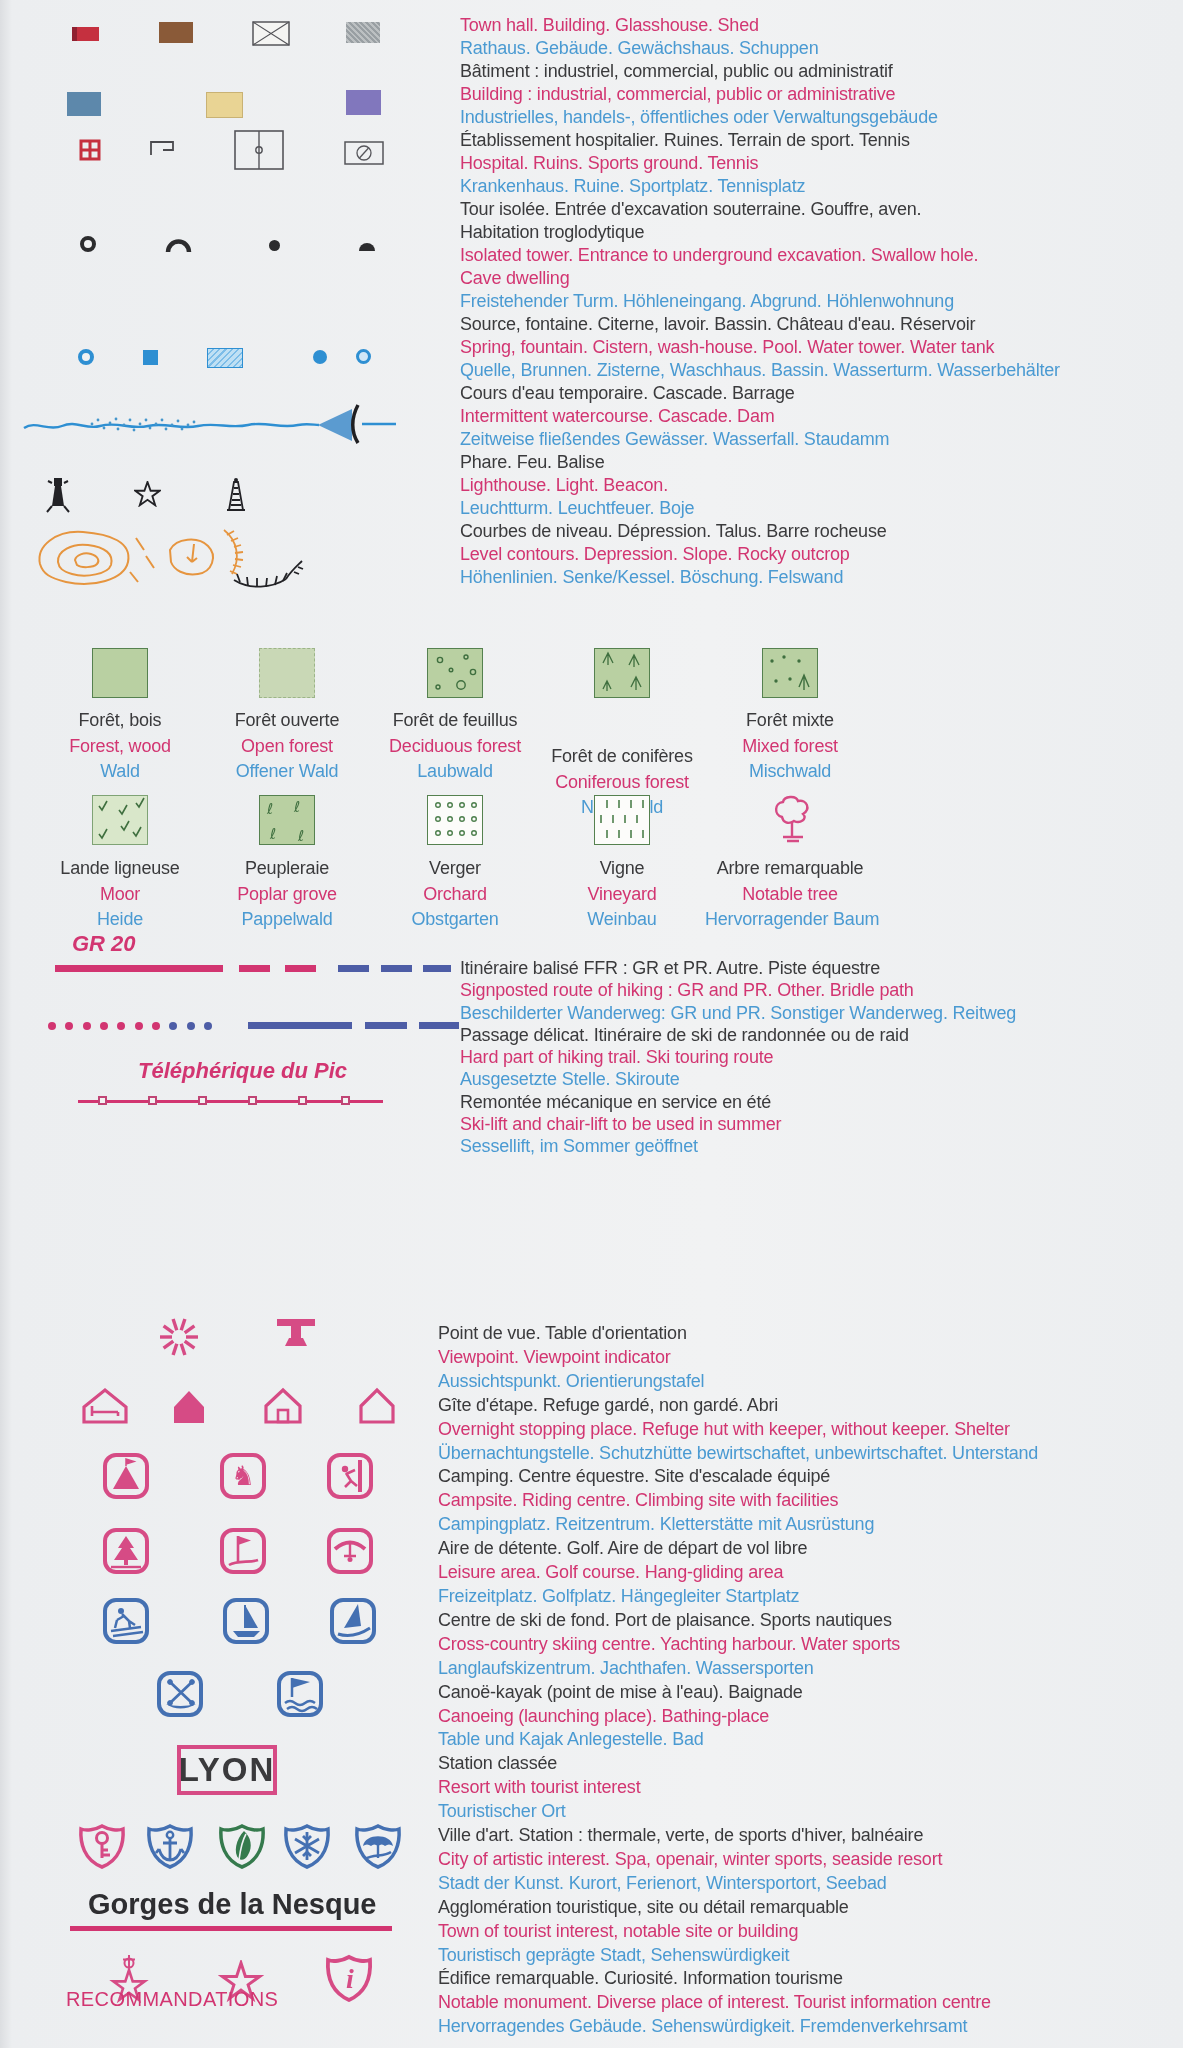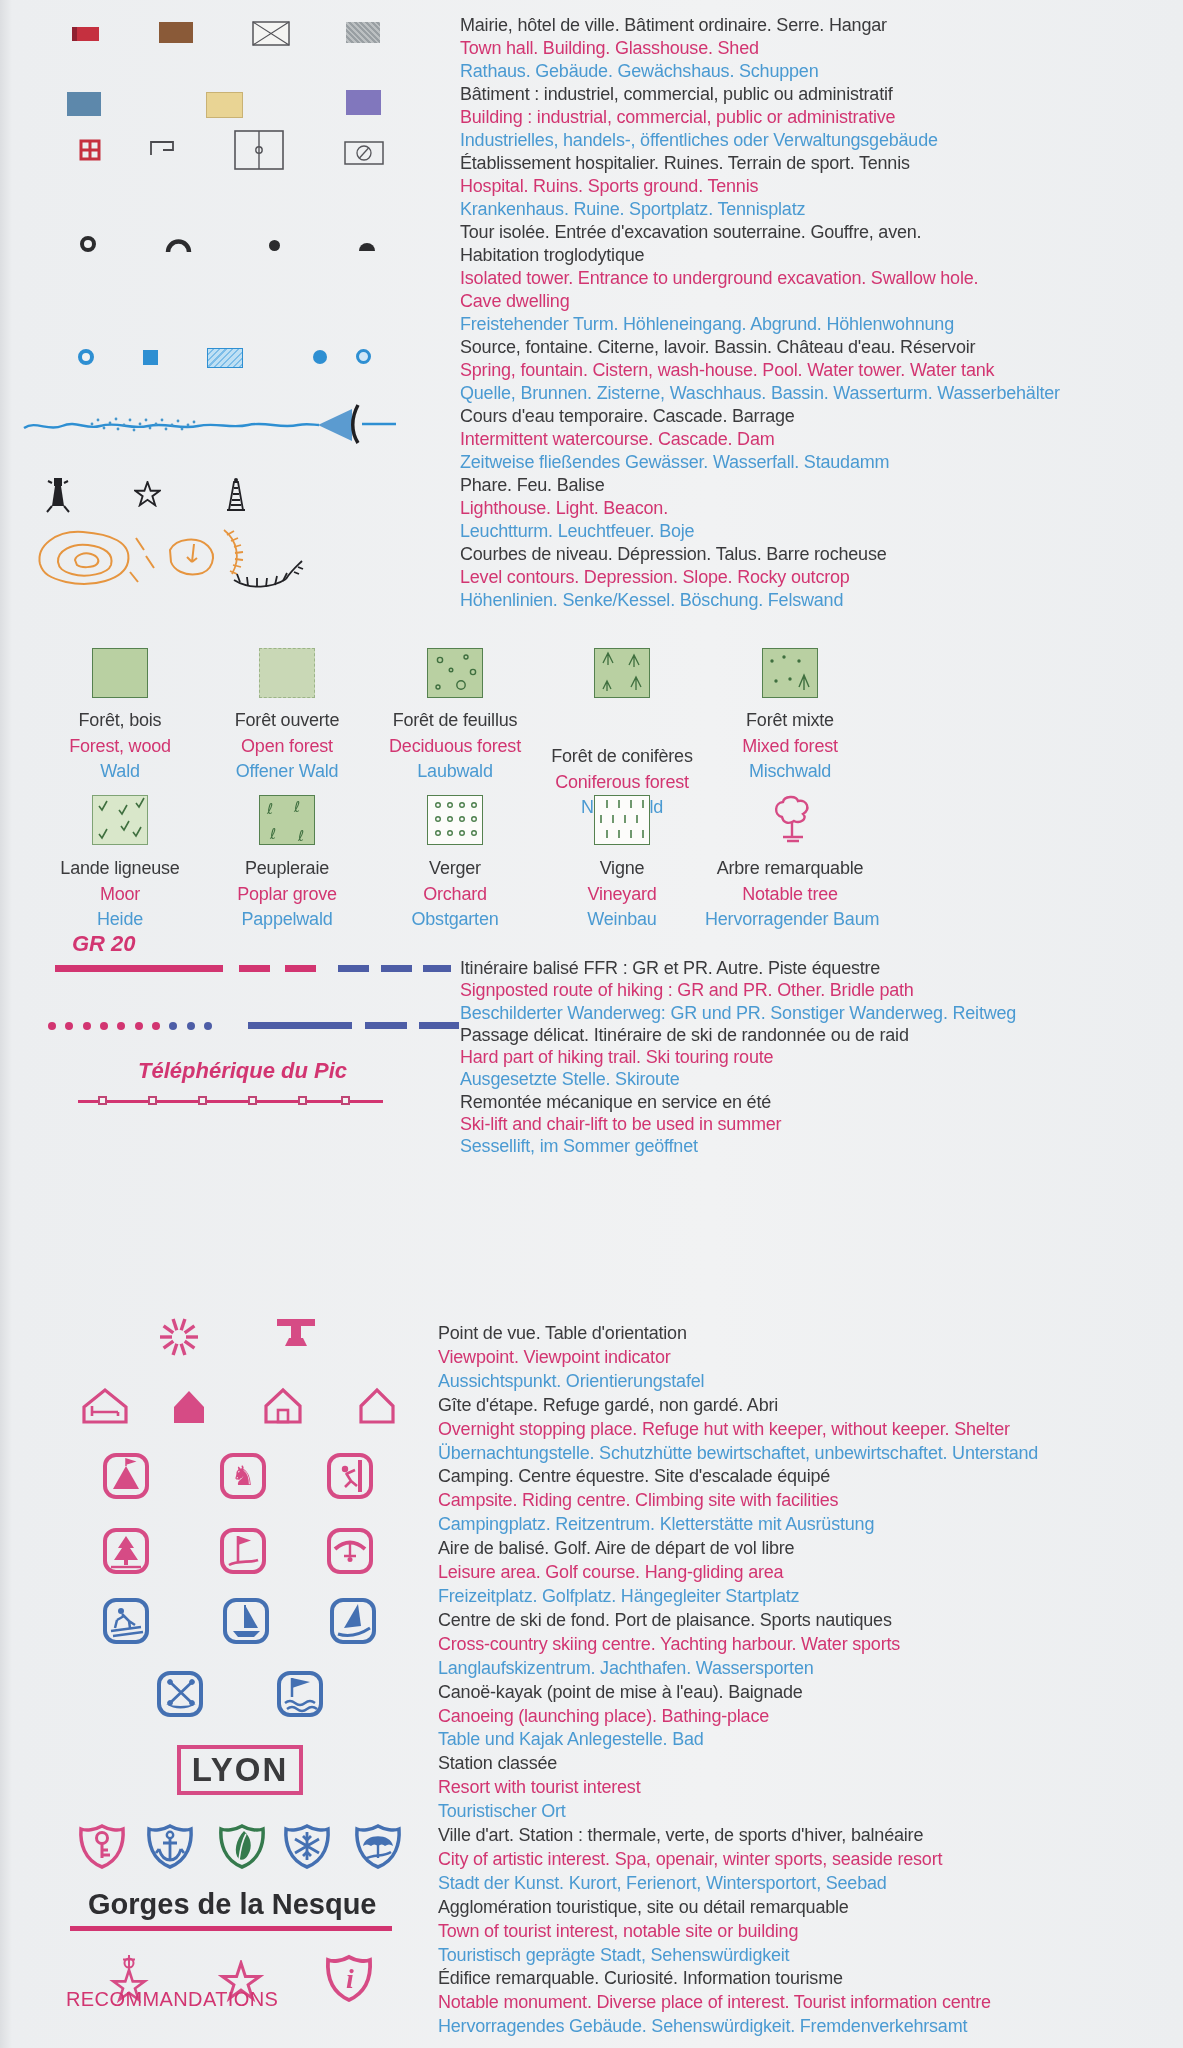--- a/index.html
+++ b/index.html
@@ -156,21 +156,20 @@
       </g>
       <g stroke="#222226" stroke-width="1.8" fill="none">
         <path d="M206,64 C222,74 244,72 258,63"></path>
         <path d="M212,66 L209,58 M220,70 L219,61 M229,71 L229,62 M238,71 L239,62 M247,69 L249,60 M255,65 L259,57"></path>
         <path d="M258,63 C263,55 269,50 274,45 M266,56 L271,58 M270,51 L275,53"></path>
       </g>
     </svg>
   </div>
 
   <div id="topText" class="abs" style="left:460px;top:14px;">
-    <div class="ln fr">Mairie, hôtel de ville. Bâtiment ordinaire. Serre. Hangar</div>
     <div class="ln en">Town hall. Building. Glasshouse. Shed</div>
     <div class="ln de">Rathaus. Gebäude. Gewächshaus. Schuppen</div>
     <div class="ln fr">Bâtiment : industriel, commercial, public ou administratif</div>
     <div class="ln en">Building : industrial, commercial, public or administrative</div>
     <div class="ln de">Industrielles, handels-, öffentliches oder Verwaltungsgebäude</div>
     <div class="ln fr">Établissement hospitalier. Ruines. Terrain de sport. Tennis</div>
     <div class="ln en">Hospital. Ruins. Sports ground. Tennis</div>
     <div class="ln de">Krankenhaus. Ruine. Sportplatz. Tennisplatz</div>
     <div class="ln fr">Tour isolée. Entrée d'excavation souterraine. Gouffre, aven.</div>
     <div class="ln fr">Habitation troglodytique</div>
@@ -509,21 +508,21 @@
     <svg width="38" height="38">
         <path d="M11,3 V22" stroke="#4470b2" stroke-width="2.5"></path>
         <polygon points="11,3 29,7 11,13" fill="#4470b2"></polygon>
         <g fill="none" stroke="#4470b2" stroke-width="2.4">
           <path d="M4,28 Q9,24 14,28 T24,28 T34,28"></path>
           <path d="M6,34 Q11,30 16,34 T26,34 T36,34"></path>
         </g>
       </svg>
   </div>
 
-  <div class="abs" style="left:177px;top:1745px;width:126px;height:50px;border:4px solid #d64b85;box-sizing:border-box;display:flex;align-items:center;justify-content:center;">
+  <div class="abs" style="left:177px;top:1745px;width:100px;height:50px;border:4px solid #d64b85;box-sizing:border-box;display:flex;align-items:center;justify-content:center;">
     <span style="font-size:33px;font-weight:bold;color:#3a3a3c;letter-spacing:2px;">LYON</span>
   </div>
 
   <div class="abs" style="left:77px;top:1823px;">
     <svg width="50" height="47">
         <path d="M25,3 C32,7 41,8 46,6 C47,20 43,37 25,44 C7,37 3,20 4,6 C9,8 18,7 25,3 Z" fill="none" stroke="#d64b85" stroke-width="3.5"></path>
       <g stroke="#d64b85" fill="none">
           <circle cx="25" cy="15" r="5.5" stroke-width="3"></circle>
           <path d="M25,20 V35 M25,27 H31 M25,32 H33" stroke-width="3"></path>
         </g>
@@ -591,21 +590,21 @@
   <div id="tourText" class="abs" style="left:438px;top:1322px;">
     <div class="ln fr">Point de vue. Table d'orientation</div>
     <div class="ln en">Viewpoint. Viewpoint indicator</div>
     <div class="ln de">Aussichtspunkt. Orientierungstafel</div>
     <div class="ln fr">Gîte d'étape. Refuge gardé, non gardé. Abri</div>
     <div class="ln en">Overnight stopping place. Refuge hut with keeper, without keeper. Shelter</div>
     <div class="ln de">Übernachtungstelle. Schutzhütte bewirtschaftet, unbewirtschaftet. Unterstand</div>
     <div class="ln fr">Camping. Centre équestre. Site d'escalade équipé</div>
     <div class="ln en">Campsite. Riding centre. Climbing site with facilities</div>
     <div class="ln de">Campingplatz. Reitzentrum. Kletterstätte mit Ausrüstung</div>
-    <div class="ln fr">Aire de balisé. Golf. Aire de départ de vol libre</div>
+    <div class="ln fr">Aire de détente. Golf. Aire de départ de vol libre</div>
     <div class="ln en">Leisure area. Golf course. Hang-gliding area</div>
     <div class="ln de">Freizeitplatz. Golfplatz. Hängegleiter Startplatz</div>
     <div class="ln fr">Centre de ski de fond. Port de plaisance. Sports nautiques</div>
     <div class="ln en">Cross-country skiing centre. Yachting harbour. Water sports</div>
     <div class="ln de">Langlaufskizentrum. Jachthafen. Wassersporten</div>
     <div class="ln fr">Canoë-kayak (point de mise à l'eau). Baignade</div>
     <div class="ln en">Canoeing (launching place). Bathing-place</div>
     <div class="ln de">Table und Kajak Anlegestelle. Bad</div>
     <div class="ln fr">Station classée</div>
     <div class="ln en">Resort with tourist interest</div>

